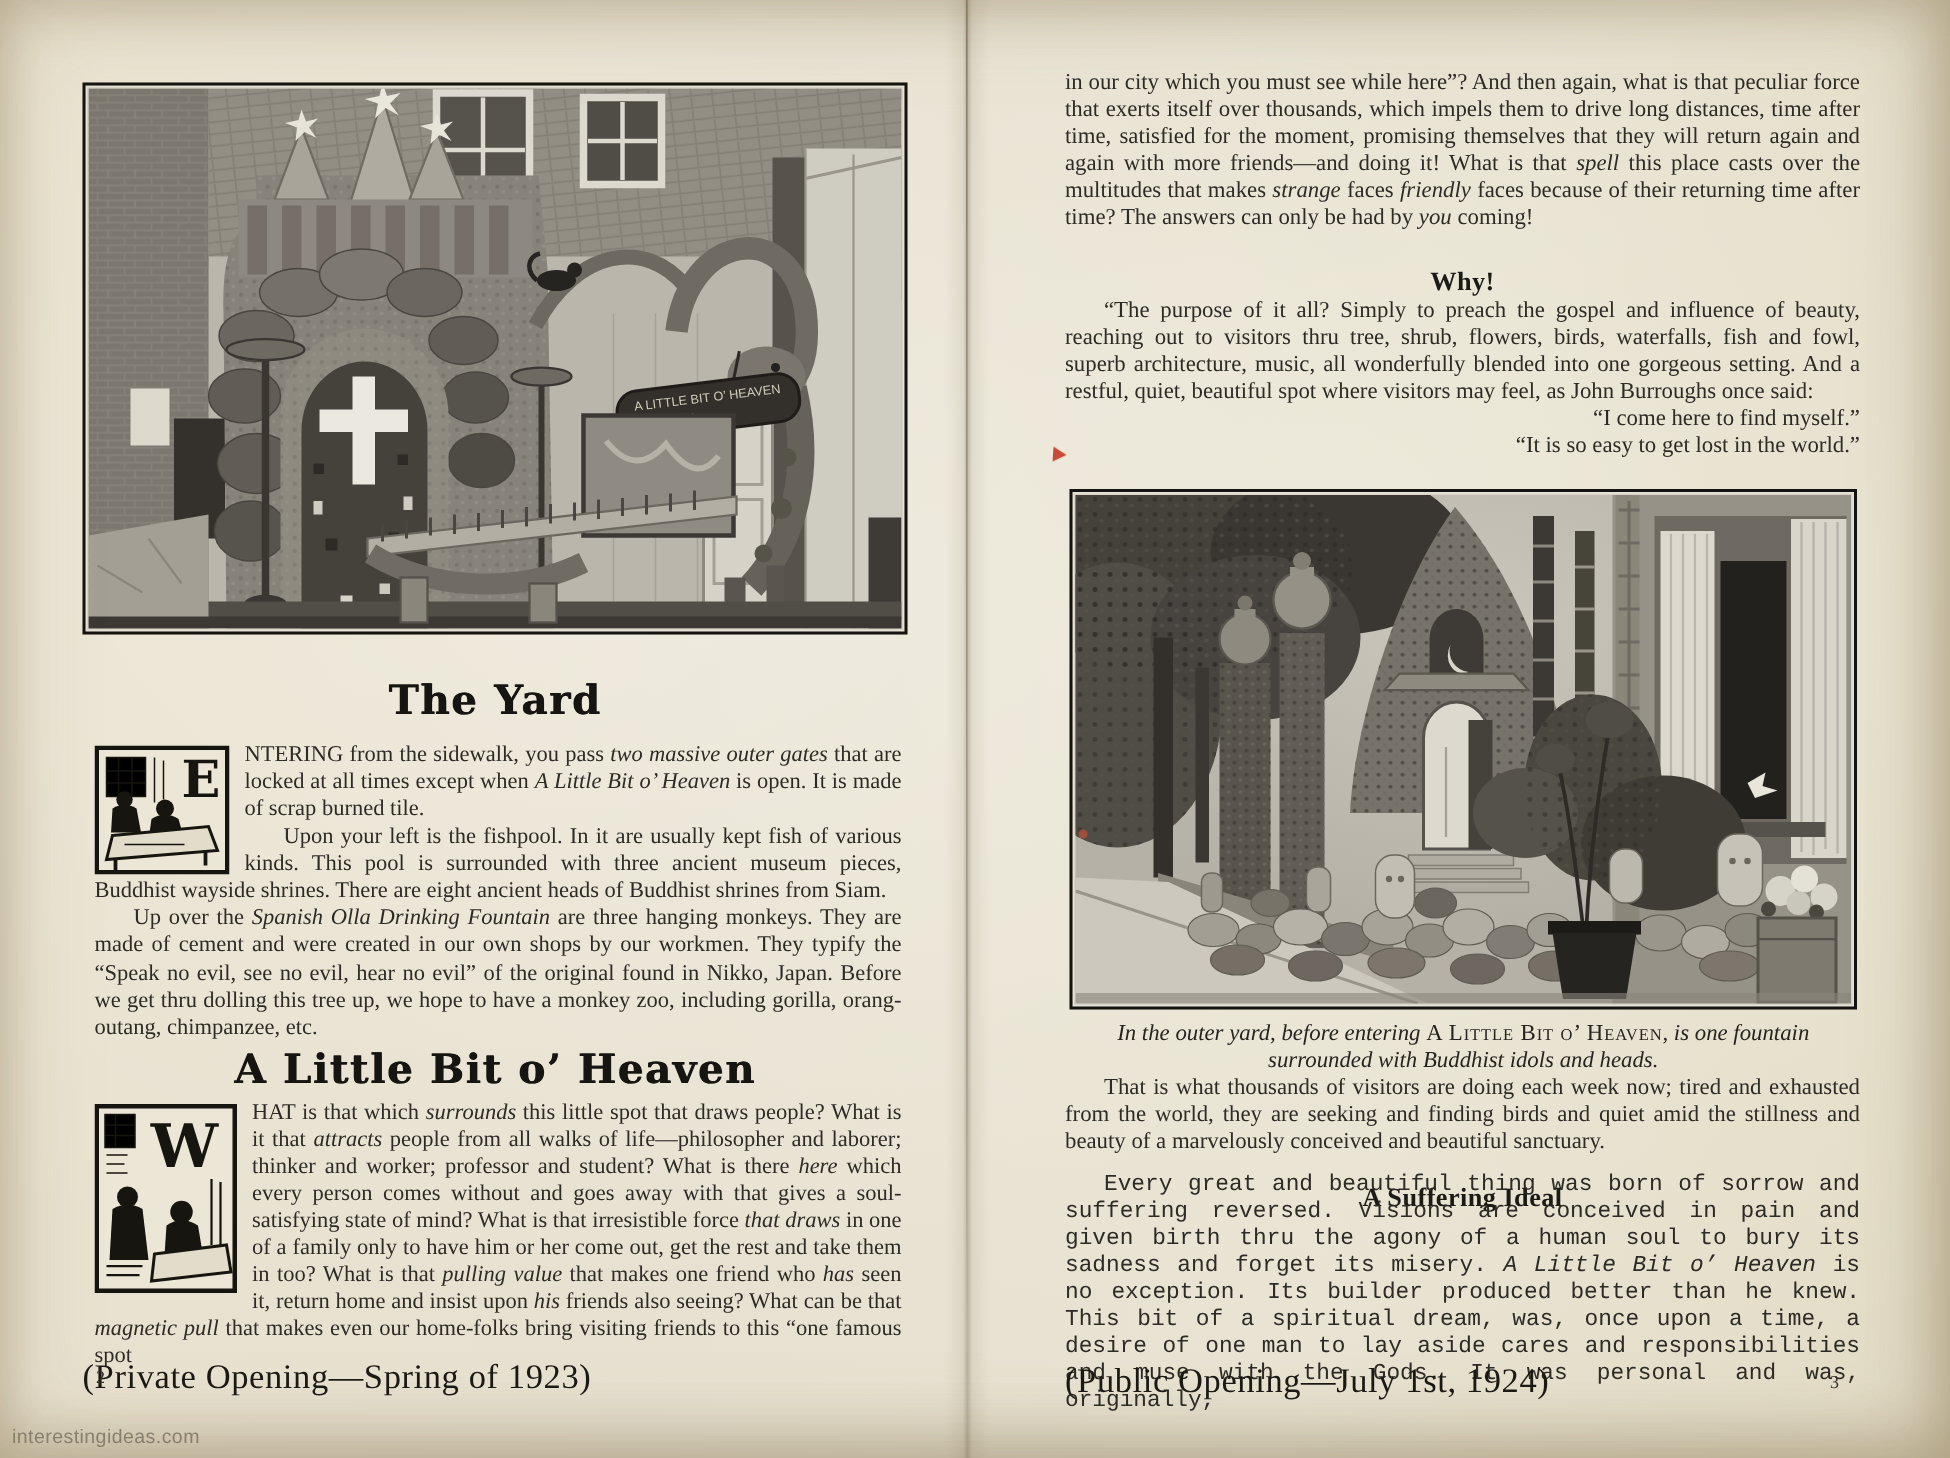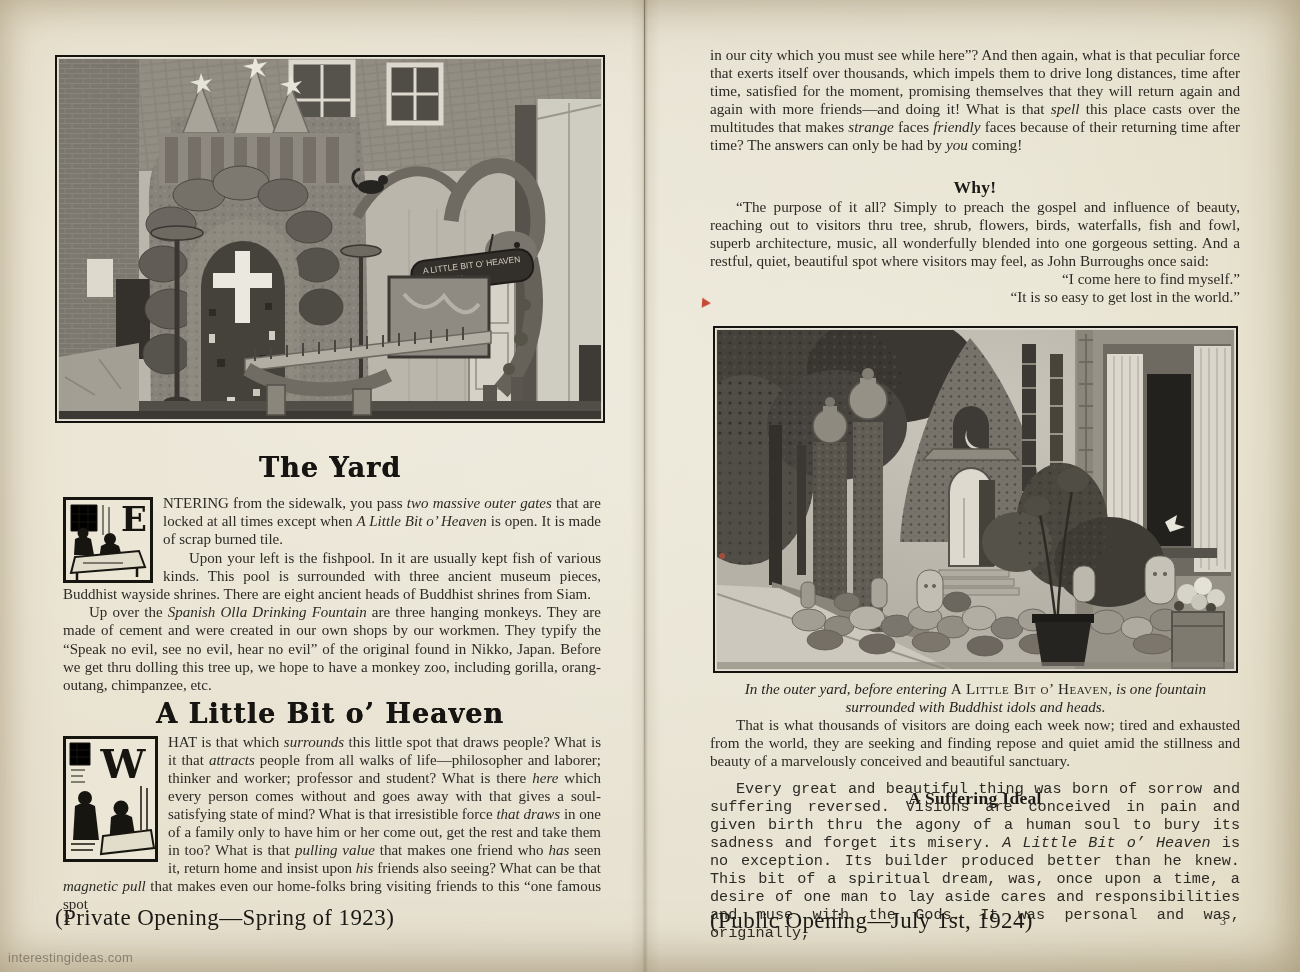--- a/index.html
+++ b/index.html
@@ -519,21 +519,21 @@
         <rect x="455" y="282" width="52" height="56" fill="#7f7a70" stroke="#55524b" stroke-width="2"></rect>
         <line x1="455" y1="296" x2="507" y2="296" stroke="#55524b" stroke-width="1.5"></line>
       </g>
       <rect x="0" y="332" width="517" height="7" fill="#8a857b" opacity=".6"></rect>
       <circle cx="5" cy="226" r="3" fill="#b34f38" opacity=".8"></circle>
     </svg>
   </figure>
   <div class="abs caption-it" style="left:713px;top:680px;width:525px;text-align:center;">In the outer yard, before entering <span class="sc">A Little Bit o’ Heaven</span>, is one fountain surrounded with Buddhist idols and heads.</div>
 
   <div class="abs body-r" style="left:710px;top:716px;width:530px;">
-    <p class="ind">That is what thousands of visitors are doing each week now; tired and exhausted from the world, they are seeking and finding repose and quiet amid the stillness and beauty of a marvelously conceived and beautiful sanctuary.</p>
+    <p class="ind">That is what thousands of visitors are doing each week now; tired and exhausted from the world, they are seeking and finding birds and quiet amid the stillness and beauty of a marvelously conceived and beautiful sanctuary.</p>
   </div>
 
   <h3 class="abs subhead" style="left:710px;top:788px;width:530px;">A Suffering Ideal</h3>
 
   <div class="abs body-r" style="left:710px;top:780px;width:530px;font-family:Liberation Mono, monospace;">
     <p class="ind">Every great and beautiful thing was born of sorrow and suffering reversed. Visions are conceived in pain and given birth thru the agony of a human soul to bury its sadness and forget its misery. <i>A Little Bit o’ Heaven</i> is no exception. Its builder produced better than he knew. This bit of a spiritual dream, was, once upon a time, a desire of one man to lay aside cares and responsibilities and muse with the Gods. It was personal and was, originally,</p>
   </div>
 
   <div class="abs footer-line" style="left:710px;top:908px;width:530px;">(Public Opening—July 1st, 1924)</div>
   <div class="abs pagenum" style="left:1220px;top:914px;">3</div>

